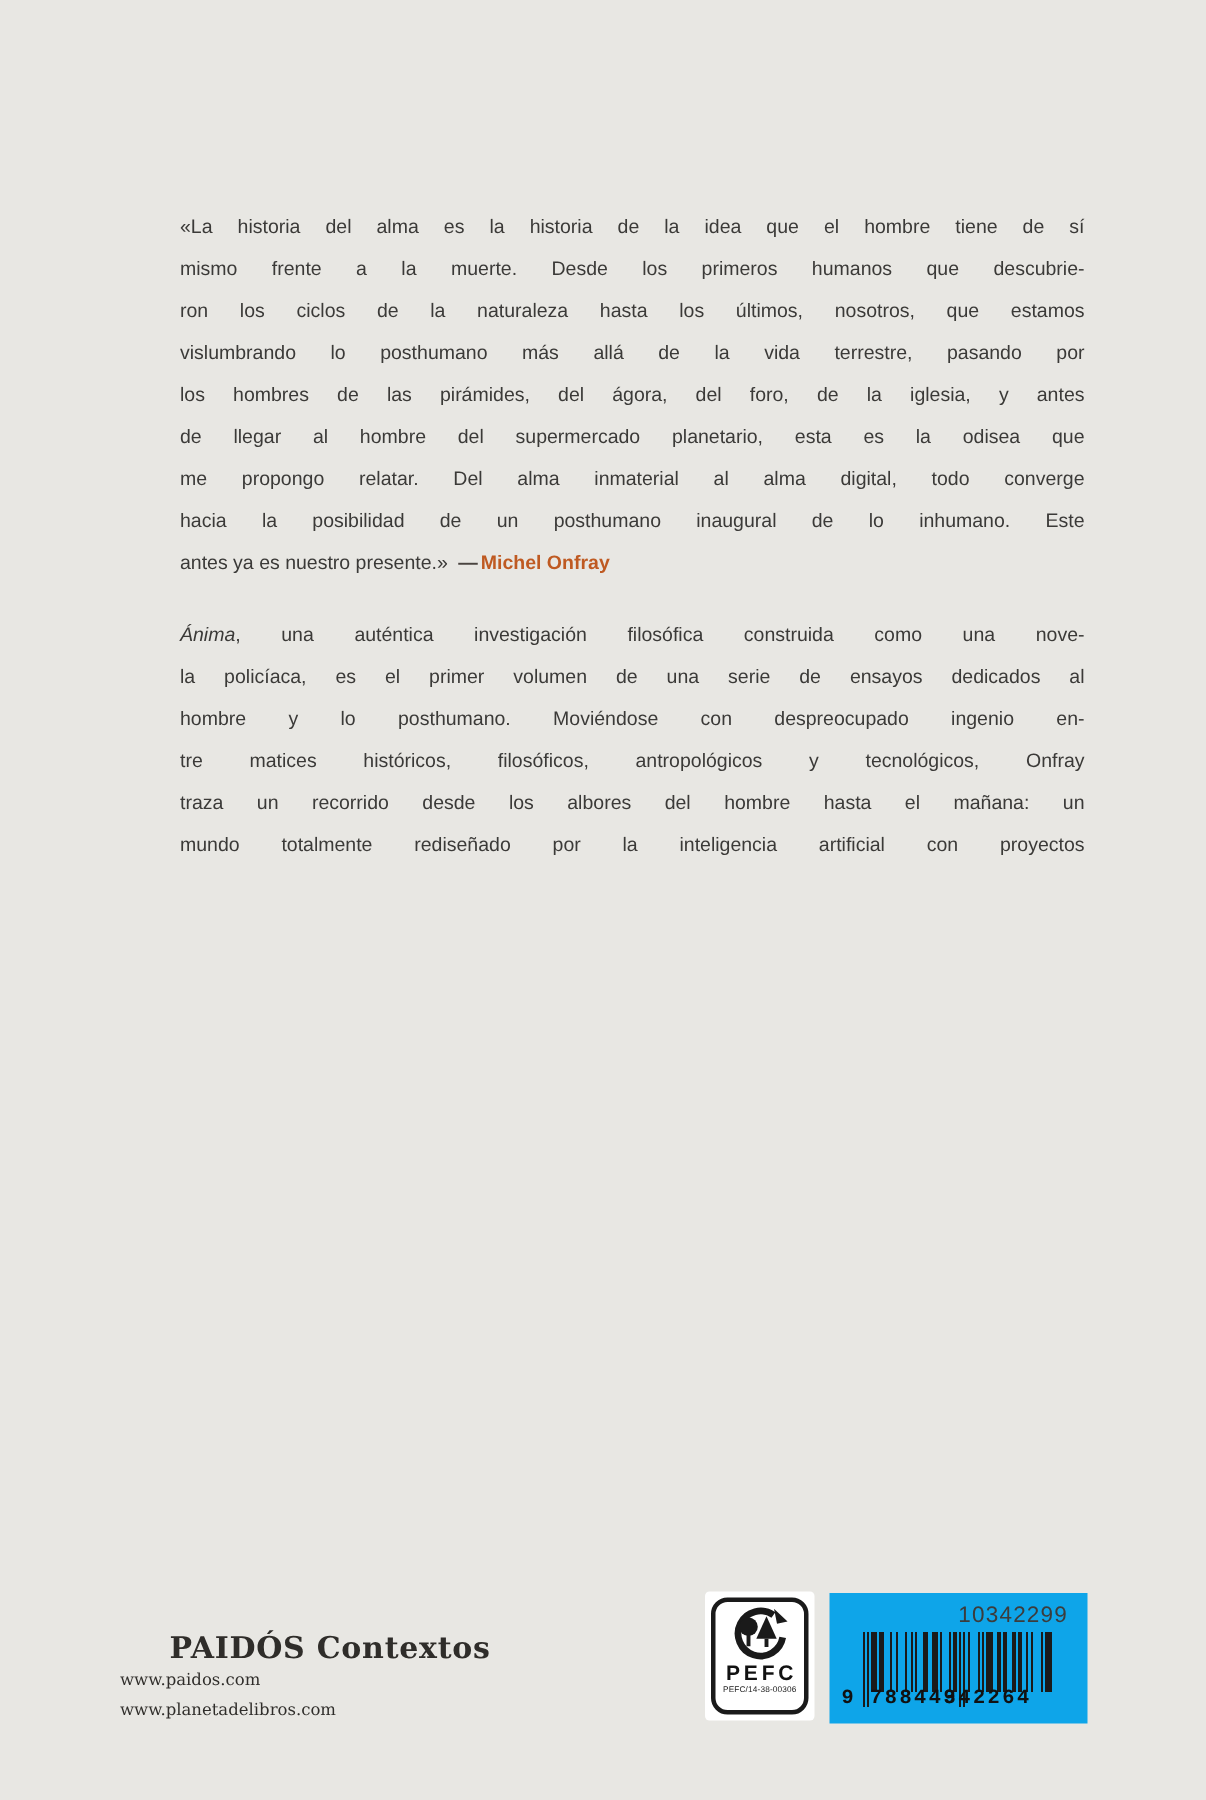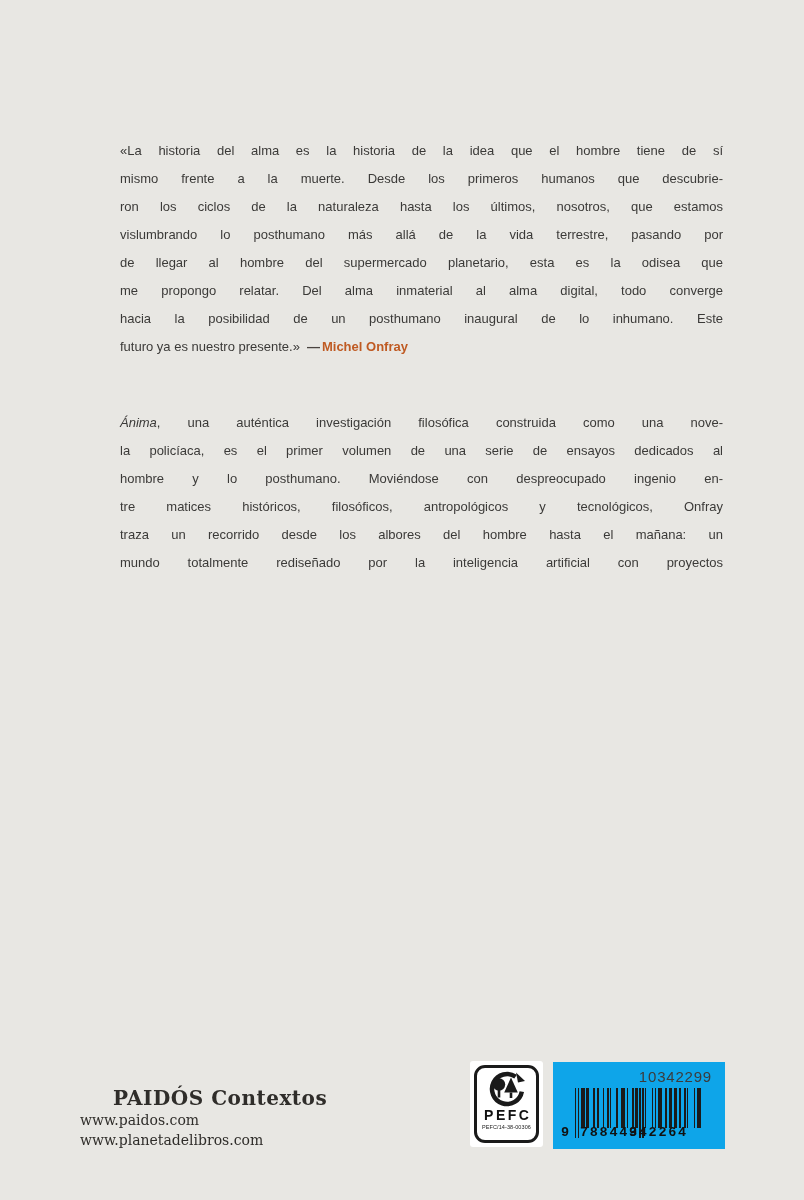--- a/index.html
+++ b/index.html
@@ -19,21 +19,21 @@
     color:var(--txt,#3b3a38);
     height:28px;white-space:nowrap;margin-left:40px;
   }
   .just{text-align:justify;text-align-last:justify;white-space:normal;}
   .dash{font-weight:bold;color:#4a4440;margin-left:7px;}
   .author{color:var(--accent,#bf5a22);font-weight:bold;margin-left:2px;}
   .italic{font-style:italic;}
   
   .footer{position:absolute;left:80px;top:1086px;color:#2f2d2a;}
   .imprint{font-family:"DejaVu Serif",serif;font-weight:bold;font-size:20px;line-height:24px;letter-spacing:.5px;margin-left:33px;}
-  .url{font-family:"DejaVu Serif",serif;font-size:14px;line-height:20px;}
+  .url{font-family:"DejaVu Serif",serif;font-size:11px;line-height:20px;}
   
   .pefc-box{position:absolute;left:470px;top:1061px;width:73px;height:86px;background:#fff;border-radius:3px;}
   .pefc-frame{position:absolute;left:4px;top:4px;right:4px;bottom:4px;border:3px solid #1a1a1a;border-radius:11px;text-align:center;overflow:hidden;}
   .pefc-frame svg{display:block;margin:2px auto 0 auto;}
   .pefc-label{font-size:14px;font-weight:bold;letter-spacing:2.5px;padding-left:2.5px;color:#111;line-height:13px;margin-top:-1px;}
   .pefc-code{font-size:5.5px;color:#222;margin-top:2px;letter-spacing:.1px;line-height:6px;}
   
   .barcode-box{position:absolute;left:553px;top:1062px;width:172px;height:87px;background:#0ea5e9;}
   .barcode-number{position:absolute;top:6px;right:13px;font-size:15px;letter-spacing:.8px;color:#3c3c3c;}
   #barcode-svg{position:absolute;left:22px;top:26px;}
@@ -46,25 +46,26 @@
 <body>
 
 <div class="page">
 
   <section class="quote-block">
     <div id="quote-lines">
         <div class="tline just">«La historia del alma es la historia de la idea que el hombre tiene de sí</div>
         <div class="tline just">mismo frente a la muerte. Desde los primeros humanos que descubrie-</div>
         <div class="tline just">ron los ciclos de la naturaleza hasta los últimos, nosotros, que estamos</div>
         <div class="tline just">vislumbrando lo posthumano más allá de la vida terrestre, pasando por</div>
+        <div class="tline just">los hombres de las pirámides, del ágora, del foro, de la iglesia, y antes</div>
         <div class="tline just">de llegar al hombre del supermercado planetario, esta es la odisea que</div>
         <div class="tline just">me propongo relatar. Del alma inmaterial al alma digital, todo converge</div>
         <div class="tline just">hacia la posibilidad de un posthumano inaugural de lo inhumano. Este</div>
       </div>
-    <div class="tline"><span>futuro ya es nuestro presente.»</span><span class="dash">—</span><span class="author">Michel Onfray</span></div>
+    <div class="tline"><span>antes ya es nuestro presente.»</span><span class="dash">—</span><span class="author">Michel Onfray</span></div>
   </section>
 
   <section class="synopsis-block">
     <div class="tline just"><span class="italic">Ánima</span><span>, una auténtica investigación filosófica construida como una nove-</span></div>
     <div id="synopsis-lines">
         <div class="tline just">la policíaca, es el primer volumen de una serie de ensayos dedicados al</div>
         <div class="tline just">hombre y lo posthumano. Moviéndose con despreocupado ingenio en-</div>
         <div class="tline just">tre matices históricos, filosóficos, antropológicos y tecnológicos, Onfray</div>
         <div class="tline just">traza un recorrido desde los albores del hombre hasta el mañana: un</div>
         <div class="tline just">mundo totalmente rediseñado por la inteligencia artificial con proyectos</div>

